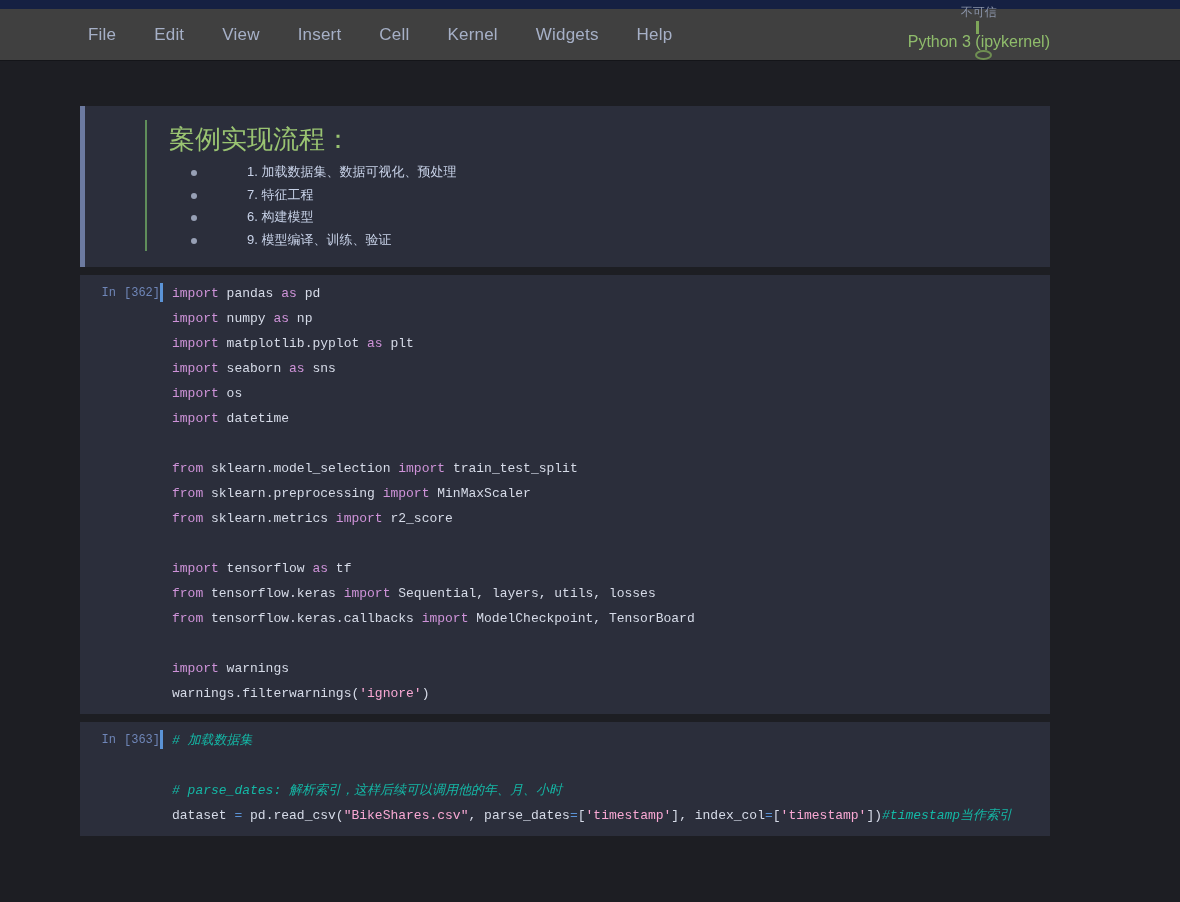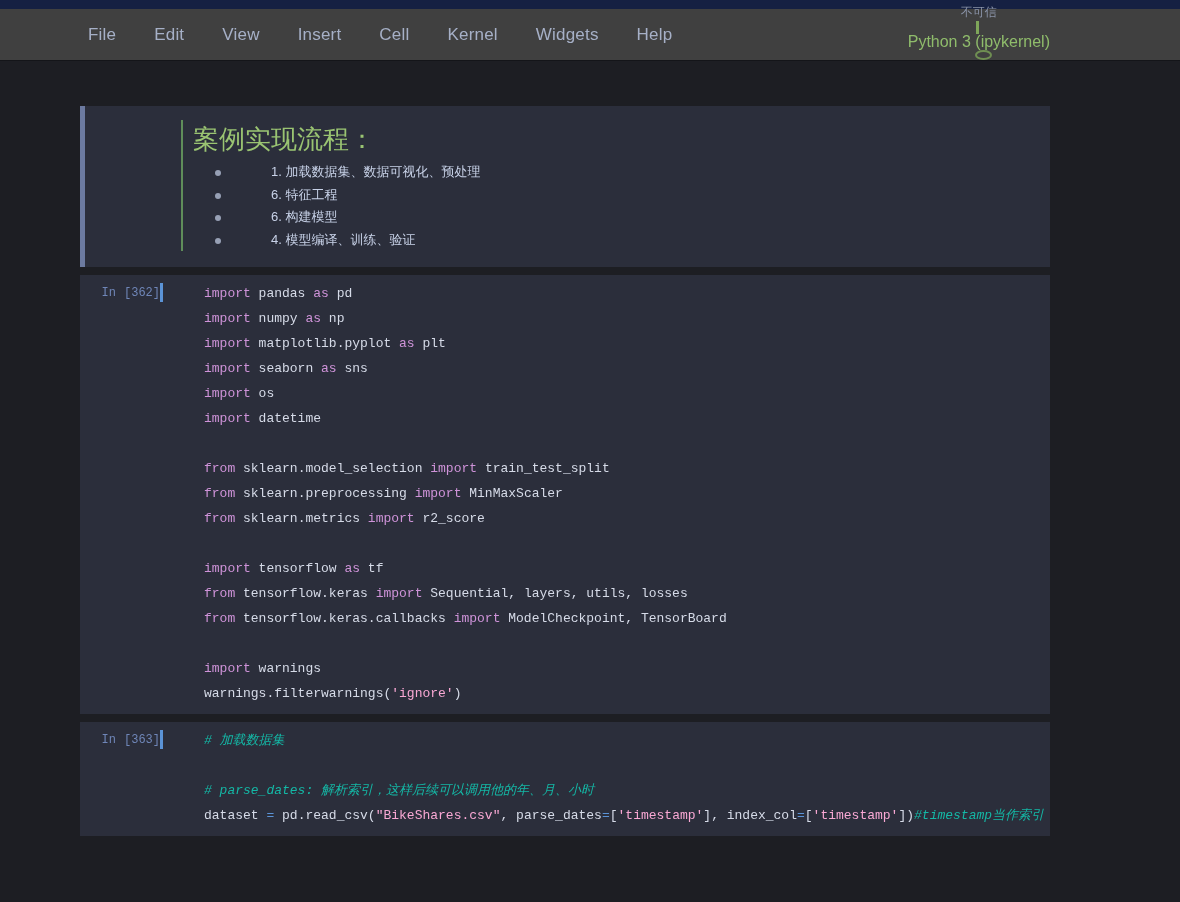--- a/index.html
+++ b/index.html
@@ -90,23 +90,23 @@
   .cell.selected {
     border-left: 5px solid #6c7aa0;
   }
   .cell.unselected {
     border-left: 5px solid transparent;
   }
 
   
   .md-cell { padding: 14px 0 16px 0; }
   .md-inner {
-    margin-left: 96px;
+    margin-left: 60px;
     border-left: 2px solid #5f8d5a;
-    padding-left: 10px;
+    padding-left: 22px;
   }
   .md-h1 {
     color: #9ac472;
     font-size: 26px;
     font-weight: normal;
     line-height: 1.35;
     padding: 2px 0 4px 0;
   }
   .md-h1-single {
     color: #9ac472;
@@ -128,21 +128,21 @@
     position: absolute;
     left: 0;
     top: 9px;
     width: 6px;
     height: 6px;
     border-radius: 50%;
     background: #97a0b5;
   }
 
   
-  .code-cell { display: flex; padding: 6px 0 8px 0; gap: 32px; }
+  .code-cell { display: flex; padding: 6px 0 8px 0; }
   .prompt {
     width: 75px;
     min-width: 75px;
     text-align: right;
     padding-right: 0px;
     color: #6f86b8;
     font-family: "Liberation Mono", monospace;
     font-size: 12px;
     padding-top: 5px;
     position: relative;
@@ -198,23 +198,23 @@
   </div>
 </div>
 
 <div class="notebook">
 
   <div class="cell selected md-cell">
     <div class="md-inner">
       <div class="md-h1">案例实现流程：</div>
       <ul class="md-list">
         <li>1. 加载数据集、数据可视化、预处理</li>
-        <li>6. 特征工程</li>
+        <li>7. 特征工程</li>
         <li>6. 构建模型</li>
-        <li>4. 模型编译、训练、验证</li>
+        <li>9. 模型编译、训练、验证</li>
       </ul>
     </div>
   </div>
 
   <div class="cell unselected code-cell">
     <div class="prompt">
       <span class="in-word">In</span><span>[362]</span>
       <span class="caret"></span>
     </div>
     <div class="code-body"><div><span class="kw">import</span><span> pandas </span><span class="kw">as</span><span> pd</span></div><div><span class="kw">import</span><span> numpy </span><span class="kw">as</span><span> np</span></div><div><span class="kw">import</span><span> matplotlib.pyplot </span><span class="kw">as</span><span> plt</span></div><div><span class="kw">import</span><span> seaborn </span><span class="kw">as</span><span> sns</span></div><div><span class="kw">import</span><span> os</span></div><div><span class="kw">import</span><span> datetime</span></div><div class="blank">&nbsp;</div><div><span class="kw">from</span><span> sklearn.model_selection </span><span class="kw">import</span><span> train_test_split</span></div><div><span class="kw">from</span><span> sklearn.preprocessing </span><span class="kw">import</span><span> MinMaxScaler</span></div><div><span class="kw">from</span><span> sklearn.metrics </span><span class="kw">import</span><span> r2_score</span></div><div class="blank">&nbsp;</div><div><span class="kw">import</span><span> tensorflow </span><span class="kw">as</span><span> tf</span></div><div><span class="kw">from</span><span> tensorflow.keras </span><span class="kw">import</span><span> Sequential, layers, utils, losses</span></div><div><span class="kw">from</span><span> tensorflow.keras.callbacks </span><span class="kw">import</span><span> ModelCheckpoint, TensorBoard</span></div><div class="blank">&nbsp;</div><div><span class="kw">import</span><span> warnings</span></div><div><span>warnings.filterwarnings(</span><span class="str">'ignore'</span><span>)</span></div></div>

